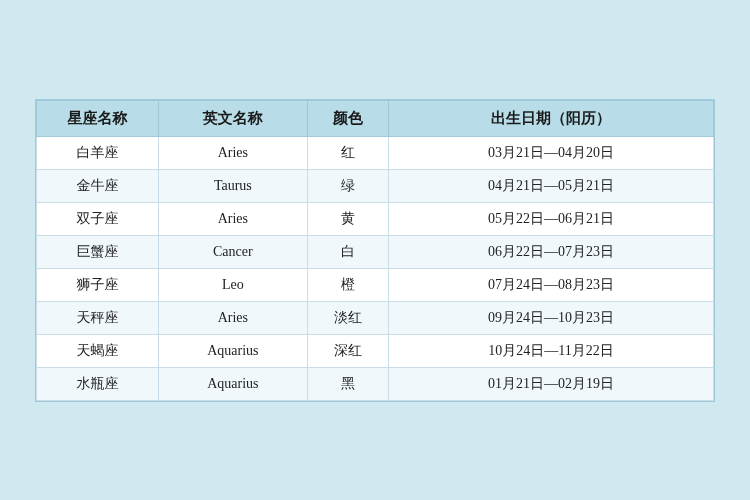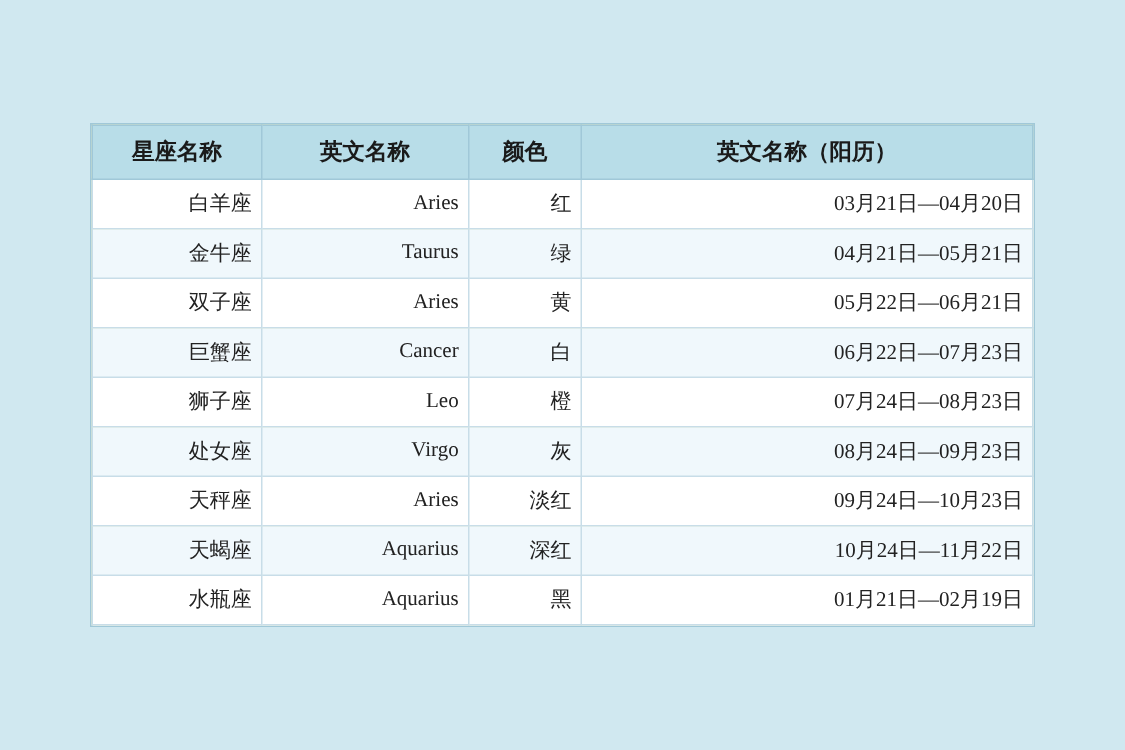--- a/index.html
+++ b/index.html
@@ -7,41 +7,41 @@
       width: 750px;
       height: 500px;
       background: #d0e8f0;
       display: flex;
       align-items: center;
       justify-content: center;
       font-family: "SimSun", "宋体", serif;
       font-size: 15px;
     }
     .table-wrapper {
-      background: #fef9c3;
+      background: #0c4a6e;
       border: 1px solid #a0c8d8;
-      width: 630px;
+      width: 680px;
     }
     table {
       width: 100%;
       border-collapse: collapse;
     }
     thead tr th {
       background: #b8dde8;
       color: #1a1a1a;
       padding: 8px 6px;
       border: 1px solid #a0c8d8;
       text-align: center;
       font-weight: bold;
       font-size: 15px;
     }
     tbody tr td {
       padding: 7px 6px;
       border: 1px solid #c8dde8;
-      text-align: right;
+      text-align: center;
       color: #222;
       font-size: 14px;
     }
     tbody tr:nth-child(even) {
       background: #f0f8fc;
     }
     tbody tr:nth-child(odd) {
       background: #ffffff;
     }
     .col-chinese { width: 18%; }
@@ -52,21 +52,21 @@
 </head>
 <body>
 
 <div class="table-wrapper">
   <table>
     <thead>
       <tr>
         <th class="col-chinese">星座名称</th>
         <th class="col-english">英文名称</th>
         <th class="col-color">颜色</th>
-        <th class="col-date">英文名称（阳历）</th>
+        <th class="col-date">出生日期（阳历）</th>
       </tr>
     </thead>
     <tbody id="table-body">
     <tr>
           <td>白羊座</td>
           <td>Aries</td>
           <td>红</td>
           <td>03月21日—04月20日</td>
         </tr>
         <tr>
@@ -87,26 +87,20 @@
           <td>白</td>
           <td>06月22日—07月23日</td>
         </tr>
         <tr>
           <td>狮子座</td>
           <td>Leo</td>
           <td>橙</td>
           <td>07月24日—08月23日</td>
         </tr>
         <tr>
-          <td>处女座</td>
-          <td>Virgo</td>
-          <td>灰</td>
-          <td>08月24日—09月23日</td>
-        </tr>
-        <tr>
           <td>天秤座</td>
           <td>Aries</td>
           <td>淡红</td>
           <td>09月24日—10月23日</td>
         </tr>
         <tr>
           <td>天蝎座</td>
           <td>Aquarius</td>
           <td>深红</td>
           <td>10月24日—11月22日</td>

